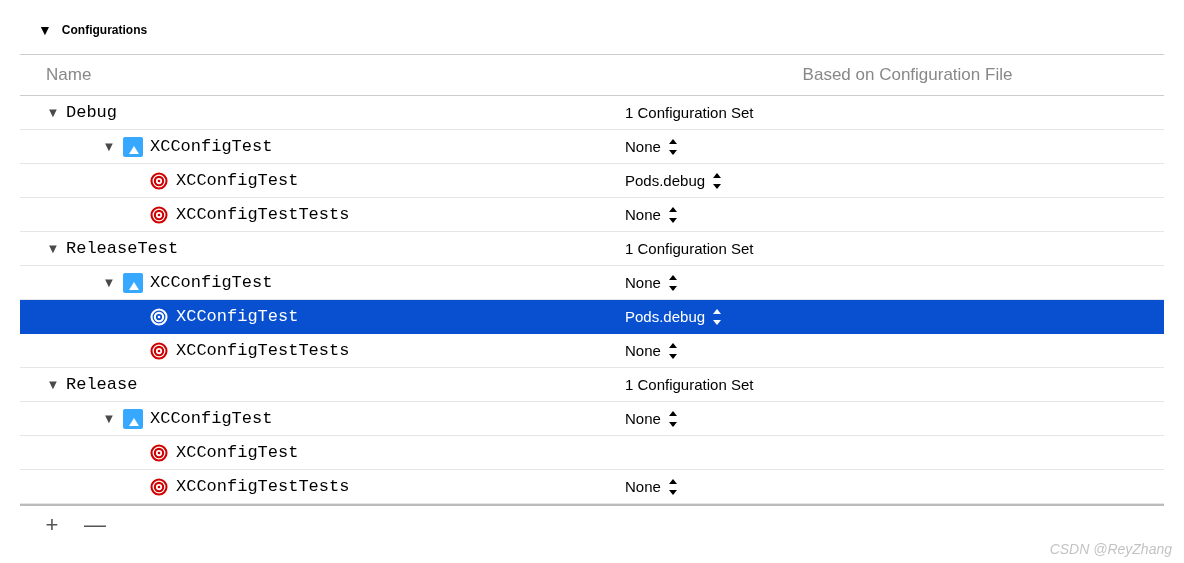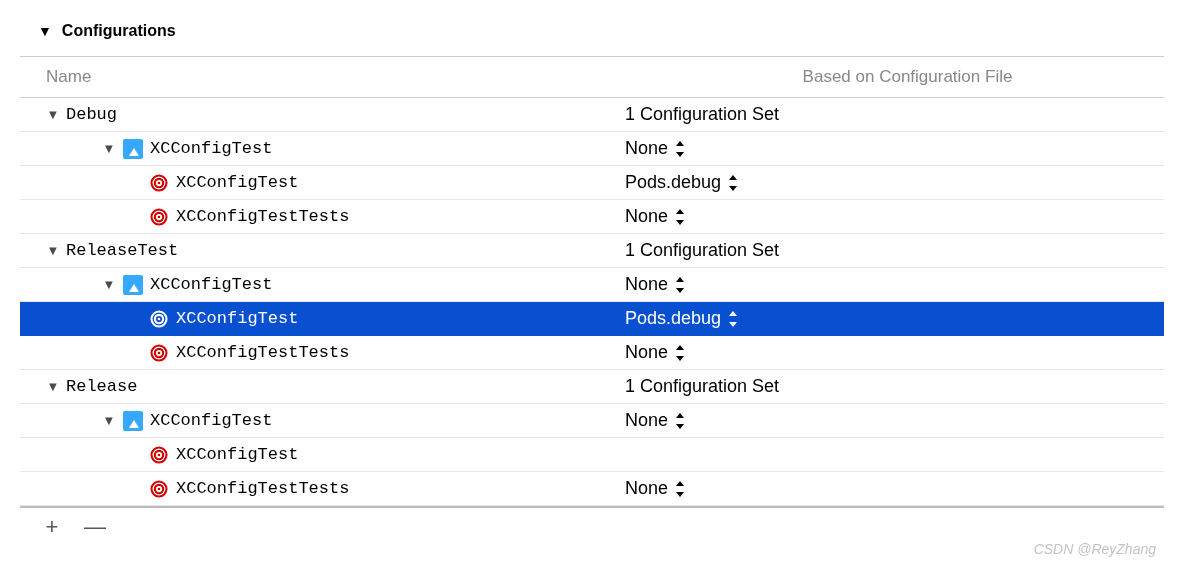--- a/index.html
+++ b/index.html
@@ -1,43 +1,43 @@
 <!DOCTYPE html>
 <html><head>
   <meta charset="utf-8">
   <style>
     * { box-sizing: border-box; margin: 0; padding: 0; }
     body { font-family: -apple-system, "Helvetica Neue", Helvetica, Arial, sans-serif; font-size: 17px; background: #fff; padding: 20px; width: 1184px; }
     .section-header { display: flex; align-items: center; padding: 2px 18px 16px 18px; }
     .section-header .tri { margin-right: 10px; font-size: 14px; color: #000; }
-    .section-header .title { font-weight: bold; font-size: 16px; color: #000; }
+    .section-header .title { font-weight: bold; font-size: 12px; color: #000; }
     .table { border-top: 1px solid #ccc; }
     .cols { display: flex; padding: 10px 0 10px 26px; color: #888; font-size: 17px; border-bottom: 1px solid #ccc; }
     .cols .c1 { flex: 0 0 605px; }
     .cols .c2 { flex: 1; text-align: center; }
     .row { display: flex; align-items: center; height: 34px; border-bottom: 1px solid #e6e6e6; }
     .row .c1 { flex: 0 0 605px; display: flex; align-items: center; padding-left: 26px; }
     .row .c2 { flex: 1; display: flex; align-items: center; }
     .row.selected { background: #0950d0; color: #fff; border-bottom-color: #0950d0; }
     .tri-row { display: inline-block; font-size: 13px; color: #4a4a4a; width: 14px; text-align: center; margin-right: 6px; }
     .indent-0 { padding-left: 0px; }
     .indent-1 { padding-left: 56px; }
     .indent-2 { padding-left: 102px; }
     .icon-box { width: 22px; height: 20px; display: inline-flex; align-items: center; justify-content: center; margin-right: 6px; }
     .icon-app { width: 20px; height: 20px; background: #36a8ff; border-radius: 2px; position: relative; }
     .icon-app::before { content: ""; position: absolute; right: 4px; bottom: 3px; width: 0; height: 0; border-left: 5px solid transparent; border-right: 5px solid transparent; border-bottom: 8px solid #fff; }
     .icon-target svg { width: 20px; height: 20px; display: block; }
     .label { font-size: 17px; font-family: Liberation Mono, monospace; }
-    .value { font-size: 18px; text-align: center; }
+    .value { font-size: 15px; text-align: center; }
     .dd-arrows { display: inline-block; margin-left: 6px; font-size: 12px; position: relative; width: 12px; height: 16px; }
     .dd-arrows::before { content: ""; position: absolute; top: 0px; left: 2px; width: 0; height: 0; border-left: 4px solid transparent; border-right: 4px solid transparent; border-bottom: 5px solid currentColor; }
     .dd-arrows::after { content: ""; position: absolute; bottom: 0px; left: 2px; width: 0; height: 0; border-left: 4px solid transparent; border-right: 4px solid transparent; border-top: 5px solid currentColor; }
     .footer { display: flex; align-items: center; padding: 6px 22px; gap: 22px; border-top: 2px solid #bbb; font-size: 22px; color: #555; }
     .footer .btn { width: 20px; text-align: center; cursor: default; }
-    .watermark { position: fixed; right: 28px; bottom: 6px; color: rgba(120,120,120,0.45); font-size: 14px; font-style: italic; }
+    .watermark { position: fixed; right: 12px; bottom: 6px; color: rgba(120,120,120,0.45); font-size: 14px; font-style: italic; }
   </style>
 </head>
 <body>
 
 <div class="section-header">
   <span class="tri">▼</span>
   <span class="title">Configurations</span>
 </div>
 
 <div class="table">

